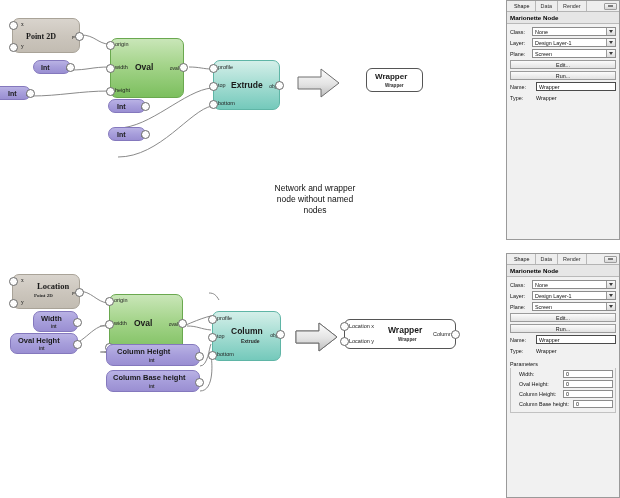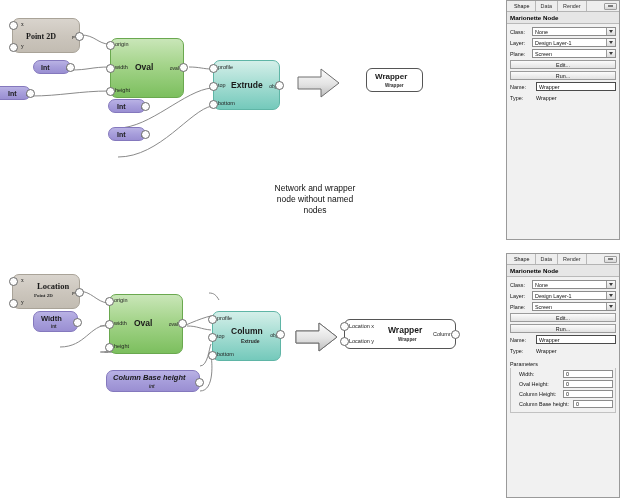--- a/index.html
+++ b/index.html
@@ -260,35 +260,47 @@
     <span class="port" style="right:-5px; top:13px;"></span>
   </div>
 
   <div class="node node-int" style="left:33px; top:311px; width:45px; height:21px;">
     <span class="title" style="left:7px; top:2px; font-size:7.5px;">Width</span>
     <span class="subtitle" style="left:17px; top:12px; font-size:4.5px;">int</span>
     <span class="plabel" style="right:2px; top:9px; font-size:4.5px;">i</span>
     <span class="port" style="right:-5px; top:6px;"></span>
   </div>
 
+  <div class="node node-int" style="left:10px; top:333px; width:68px; height:21px;">
+    <span class="title" style="left:7px; top:2px; font-size:7.5px;">Oval Height</span>
+    <span class="subtitle" style="left:28px; top:12px; font-size:4.5px;">int</span>
+    <span class="plabel" style="right:2px; top:9px; font-size:4.5px;">i</span>
+    <span class="port" style="right:-5px; top:6px;"></span>
+  </div>
 
   <div class="node node-green" style="left:109px; top:294px; width:74px; height:60px;">
     <span class="plabel" style="left:4px; top:2px; font-size:5.5px;">origin</span>
     <span class="plabel" style="left:4px; top:25px; font-size:5.5px;">width</span>
     <span class="plabel" style="left:4px; top:48px; font-size:5.5px;">height</span>
     <span class="title" style="left:24px; top:23px; font-size:8.5px;">Oval</span>
     <span class="plabel" style="right:4px; top:26px; font-size:5px;">oval</span>
     <span class="port" style="left:-5px; top:2px;"></span>
     <span class="port" style="left:-5px; top:25px;"></span>
     <span class="port" style="left:-5px; top:48px;"></span>
     <span class="port" style="right:-5px; top:24px;"></span>
   </div>
 
-
-  <div class="node node-int" style="left:106px; top:370px; width:94px; height:22px;font-style:italic;">
+  <div class="node node-int" style="left:106px; top:344px; width:94px; height:22px;">
+    <span class="title" style="left:10px; top:2px; font-size:7.5px;">Column Height</span>
+    <span class="subtitle" style="left:42px; top:13px; font-size:4.5px;">int</span>
+    <span class="plabel" style="right:2px; top:10px; font-size:4.5px;">i</span>
+    <span class="port" style="right:-5px; top:7px;"></span>
+  </div>
+
+  <div class="node node-int" style="left:106px; top:370px; width:94px; height:22px;">
     <span class="title" style="left:6px; top:2px; font-size:7.5px;">Column Base height</span>
     <span class="subtitle" style="left:42px; top:13px; font-size:4.5px;">int</span>
     <span class="plabel" style="right:2px; top:10px; font-size:4.5px;">i</span>
     <span class="port" style="right:-5px; top:7px;"></span>
   </div>
 
   <div class="node node-teal" style="left:212px; top:311px; width:69px; height:50px;">
     <span class="plabel" style="left:4px; top:3px; font-size:5.5px;">profile</span>
     <span class="plabel" style="left:4px; top:21px; font-size:5.5px;">top</span>
     <span class="plabel" style="left:4px; top:39px; font-size:5.5px;">bottom</span>

